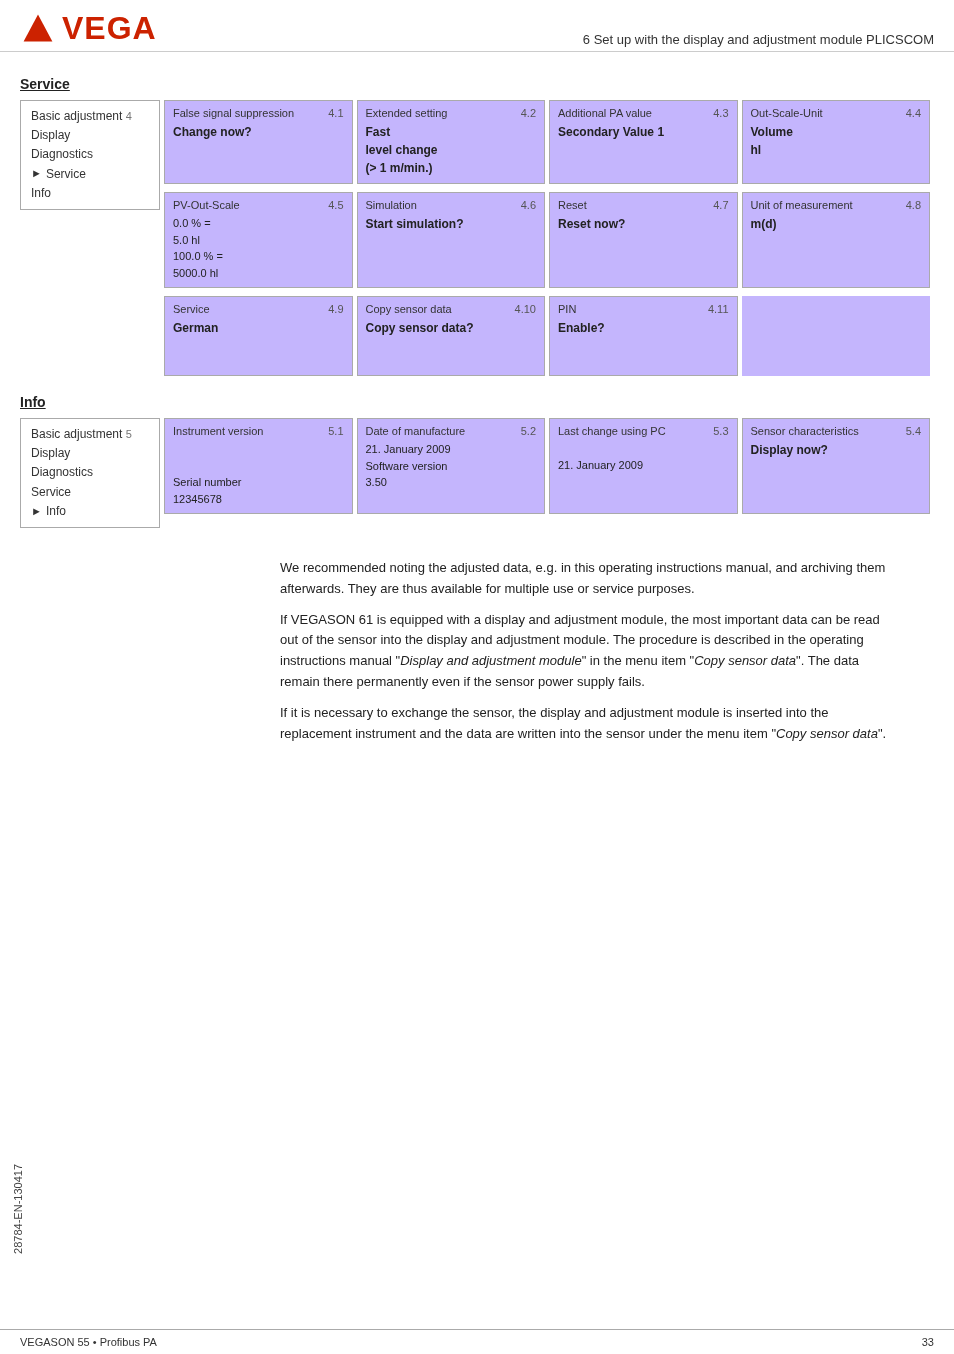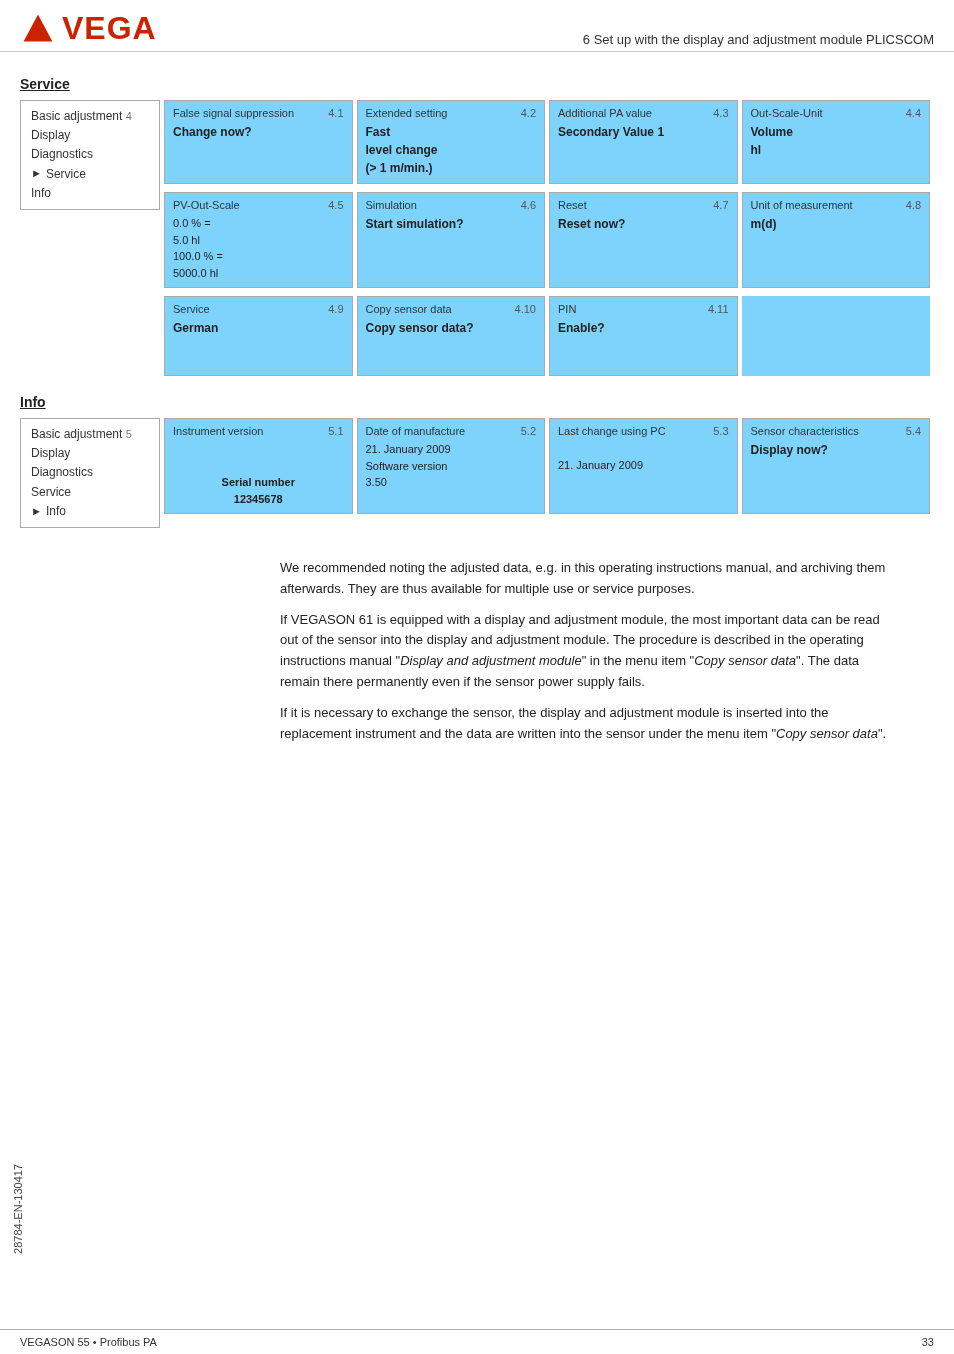--- a/index.html
+++ b/index.html
@@ -80,21 +80,21 @@
       flex-wrap: nowrap;
       gap: 4px;
       margin-bottom: 4px;
     }
     .card {
       border: 1px solid #aaa;
       padding: 6px 8px;
       flex: 1;
       min-width: 0;
       font-size: 11px;
-      background: #7dd3fc;
+      background: #c4b5fd;
       position: relative;
       min-height: 80px;
     }
     .card-header {
       display: flex;
       justify-content: space-between;
       align-items: flex-start;
       font-size: 11px;
       color: #333;
       margin-bottom: 4px;
@@ -333,21 +333,21 @@
       </div>
     </div>
 
     <div class="cards-grid">
       <div class="cards-row">
         <div class="card" style="min-height:90px;">
           <div class="card-header">
             <span class="card-title">Instrument version</span>
             <span class="card-num">5.1</span>
           </div>
-          <div class="card-body normal" style="white-space:pre-line;font-weight:bold;font-size:11px;text-align:center;">
+          <div class="card-body normal" style="white-space:pre-line;font-weight:normal;font-size:11px;">
 
 Serial number
 12345678</div>
         </div>
         <div class="card" style="min-height:90px;">
           <div class="card-header">
             <span class="card-title">Date of manufacture</span>
             <span class="card-num">5.2</span>
           </div>
           <div class="card-body normal" style="white-space:pre-line;font-weight:normal;font-size:11px;">21. January 2009

